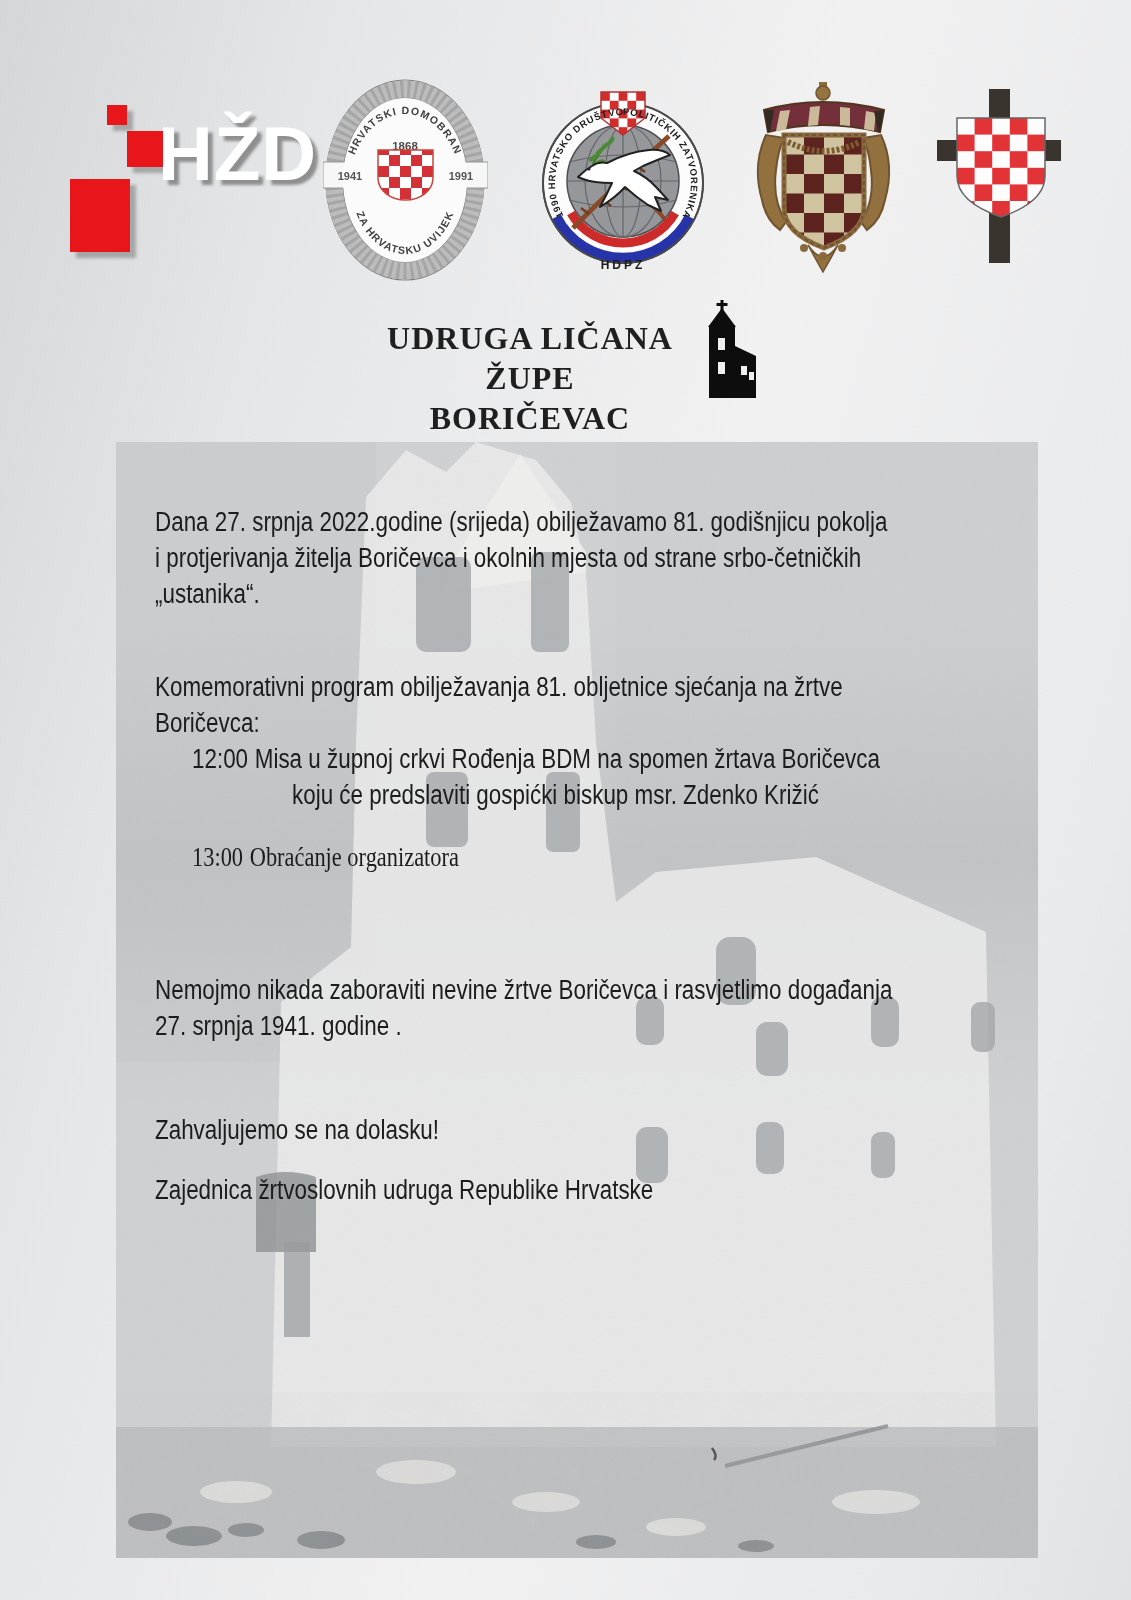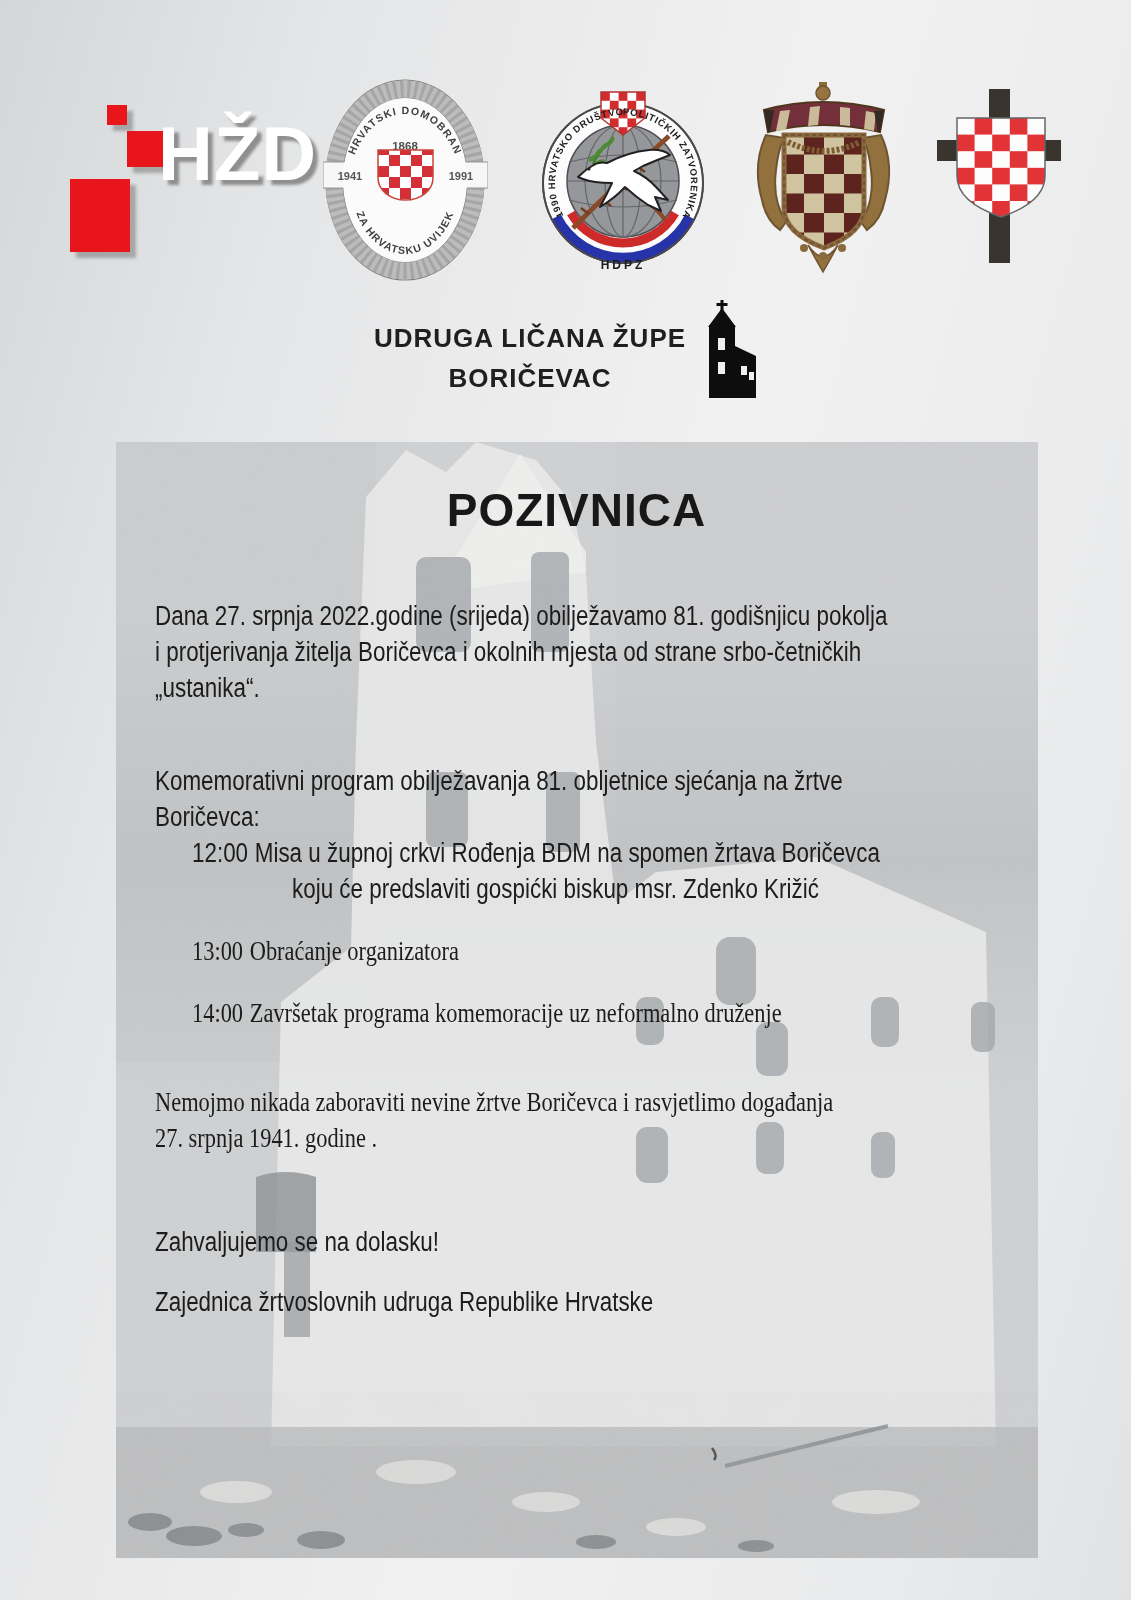--- a/index.html
+++ b/index.html
@@ -13,38 +13,38 @@
   .hzd{left:70px;top:100px;width:240px;height:165px;}
   .sq{position:absolute;background:#e8151b;box-shadow:6px 6px 3px rgba(120,120,120,.55);}
   .sq-small{left:37px;top:5px;width:20px;height:20px;}
   .sq-med{left:57px;top:31px;width:36px;height:36px;}
   .sq-large{left:0px;top:79px;width:60px;height:73px;}
   .hzd-text{position:absolute;left:88px;top:16px;font-size:76px;line-height:1;font-weight:700;
     color:#fff;letter-spacing:1px;text-shadow:5px 5px 3px #8f8f8f;}
 
   
   .org-text{position:absolute;left:355px;top:318px;width:350px;text-align:center;
-    font-weight:700;font-size:26px;line-height:40px;letter-spacing:1px;color:#1f1f1f;}
+    font-weight:700;font-size:32px;line-height:40px;letter-spacing:1px;color:#1f1f1f;font-family:Liberation Serif, serif;}
   .church{position:absolute;left:694px;top:300px;}
 
   
   .panel{position:absolute;left:116px;top:442px;width:922px;height:1116px;background:#d2d3d4;overflow:hidden;}
   .panel-art{position:absolute;left:0;top:0;z-index:1;}
   .panel-content{position:absolute;inset:0;padding:0 40px 0 39px;z-index:2;}
   .title{margin-top:42px;font-size:46px;line-height:52px;font-weight:700;letter-spacing:1px;
     text-align:center;color:#181818;}
   .line{font-size:27px;line-height:36px;transform:scaleX(.83);transform-origin:0 0;
     white-space:nowrap;color:#1c1c1c;}
   .intro{margin-top:62px;}
   .program{margin-top:57px;}
   .sched{margin-left:37px;}
   .sched-item + .sched-item{margin-top:26px;font-family:Liberation Serif, serif;}
   .row{display:flex;gap:8px;}
   .cont{margin-left:100px;}
-  .closing{margin-top:53px;font-family:Liberation Serif, serif;}
+  .closing{margin-top:97px;}
   .thanks{margin-top:68px;}
   .signature{margin-top:24px;}
 </style>
 </head>
 <body>
 
 <div class="page">
 
   <div class="logo hzd">
     <div class="sq sq-small"></div>
@@ -267,21 +267,20 @@
         <ellipse cx="480" cy="1100" rx="20" ry="7"></ellipse>
           <ellipse cx="640" cy="1104" rx="18" ry="6"></ellipse>
       </g>
       <line x1="609" y1="1024" x2="772" y2="984" stroke="#8b8f92" stroke-width="4" opacity=".85"></line>
       <path d="M596 1006 q6 8 2 12" fill="none" stroke="#4a4a4a" stroke-width="2.5"></path>
       <rect x="0" y="950" width="922" height="166" filter="url(#mottle)" opacity=".5"></rect>
       <rect width="922" height="1116" filter="url(#grain)" opacity=".5"></rect>
     </svg>
 
     <div class="panel-content">
-      <div class="title">POZIVNICA</div>
 
       <div class="intro">
         <div class="line">Dana 27. srpnja 2022.godine (srijeda) obilježavamo 81. godišnjicu pokolja</div>
         <div class="line">i protjerivanja žitelja Boričevca i okolnih mjesta od strane srbo-četničkih</div>
         <div class="line">„ustanika“.</div>
       </div>
 
       <div class="program">
         <div class="line">Komemorativni program obilježavanja 81. obljetnice sjećanja na žrtve</div>
         <div class="line">Boričevca:</div>
@@ -294,26 +293,20 @@
             <span>Misa u župnoj crkvi Rođenja BDM na spomen žrtava Boričevca</span>
           </div>
           <div class="line cont">koju će predslaviti gospićki biskup msr. Zdenko Križić</div>
         </div>
         <div class="sched-item">
           <div class="line row">
             <span class="time">13:00</span>
             <span>Obraćanje organizatora</span>
           </div>
         </div>
-        <div class="sched-item">
-          <div class="line row">
-            <span class="time">14:00</span>
-            <span>Završetak programa komemoracije uz neformalno druženje</span>
-          </div>
-        </div>
       </div>
 
       <div class="closing">
         <div class="line">Nemojmo nikada zaboraviti nevine žrtve Boričevca i rasvjetlimo događanja</div>
         <div class="line">27. srpnja 1941. godine .</div>
       </div>
 
       <div class="thanks line" style="margin-top:68px">Zahvaljujemo se na dolasku!</div>
       <div class="signature line">Zajednica žrtvoslovnih udruga Republike Hrvatske</div>
     </div>

